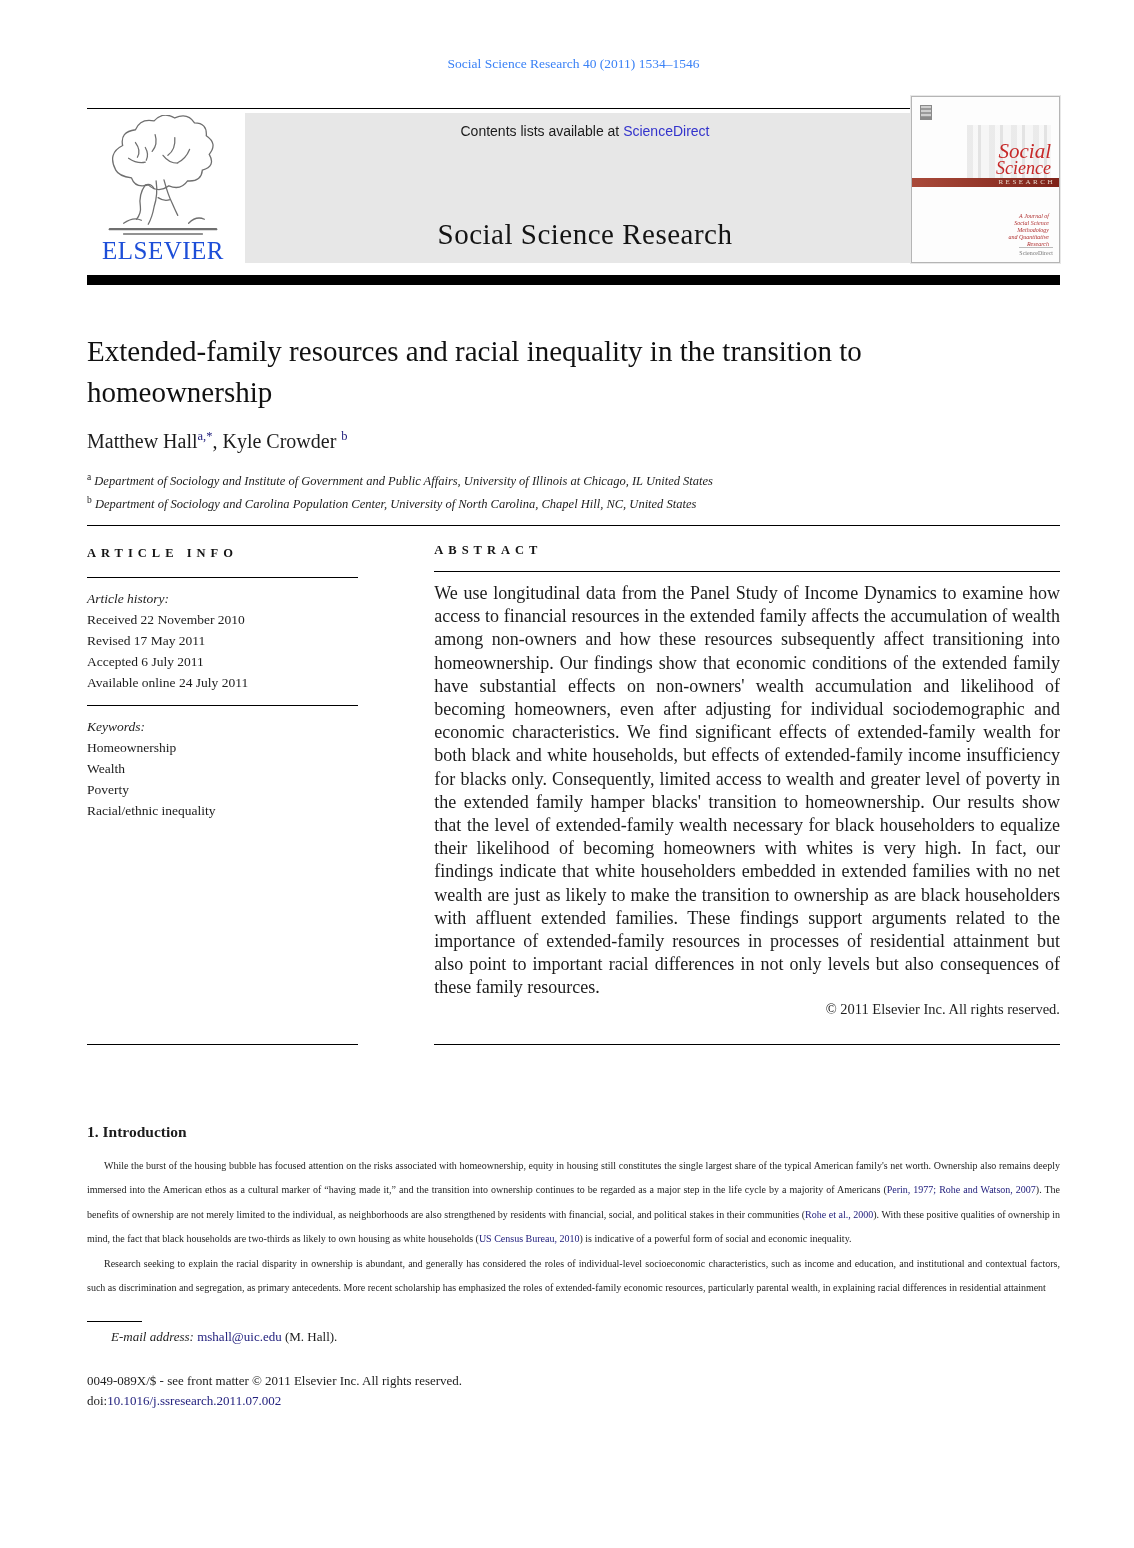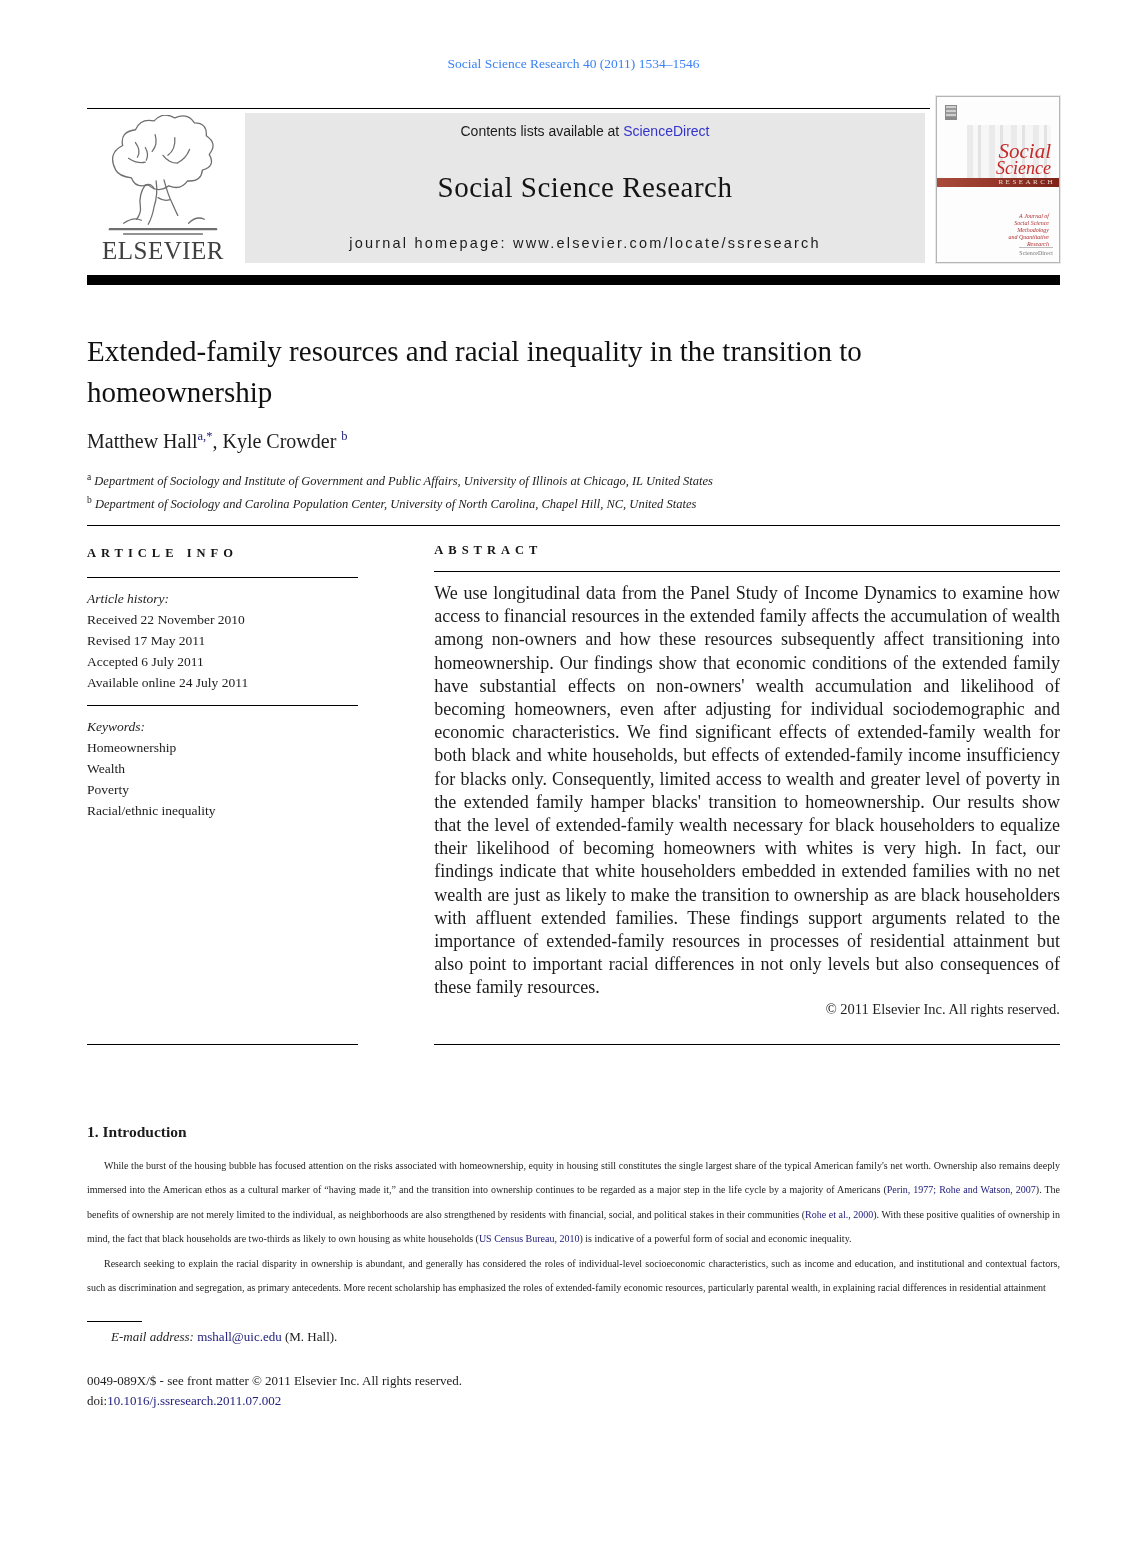--- a/index.html
+++ b/index.html
@@ -7,28 +7,28 @@
   body { width:1134px; font-family:"Liberation Serif", serif; color:#1c1c1c; }
   .page { width:1134px; height:1548px; padding:0 74px 0 87px; overflow:hidden; position:relative; }
 
   
   .citation { margin-top:56px; text-align:center; font-size:13.5px; color:#3b82f6; }
 
   
   .mast-rule { margin-top:36px; width:843px; border-top:1.5px solid #000; }
   .mast-row { display:flex; align-items:stretch; height:158px; position:relative; }
   .logo-block { width:152px; padding-top:6px; display:flex; flex-direction:column; align-items:center; }
-  .elsevier-text { font-family:"Liberation Serif", serif; font-size:25px; color:#404040; letter-spacing:0.5px; margin-top:-4px; }
+  .elsevier-text { font-family:"Liberation Serif", serif; font-size:25px; color:#1d4ed8; letter-spacing:0.5px; margin-top:-4px; }
   .gray-box { width:680px; background:#e7e7e7; margin-left:6px; height:150px; margin-top:4px;
               display:flex; flex-direction:column; justify-content:space-between; text-align:center; padding:10px 4px 12px;gap:9px; }
   .contents-line { font-family:"Liberation Sans", sans-serif; font-size:14px; color:#1c1c1c; }
   .sd-link { color:#3333cc; text-decoration:none; cursor:pointer; }
   .journal-name { font-family:"Liberation Serif", serif; font-size:29px; letter-spacing:0.5px; color:#141414; }
   .homepage-line { font-family:"Liberation Sans", sans-serif; font-size:14.5px; letter-spacing:2.2px; color:#1c1c1c; }
-  .cover { position:absolute; right:0; top:-13px; width:124px; height:167px; background:#fdfdfd;
+  .cover { position:absolute; right:0; top:-13px; width:149px; height:167px; background:#fdfdfd;
            border:1px solid #b5b5b5; box-shadow:0 0 0 1px #e8e8e8; padding:8px 6px 4px; font-family:"Liberation Serif", serif; }
   .crest { width:12px; height:15px; border:1px solid #8a8a8a; border-bottom:3px solid #8a8a8a; margin-left:2px;
            background:repeating-linear-gradient(#cfcfcf 0 2px, #9a9a9a 2px 4px); }
   .cover-art { position:absolute; top:28px; right:8px; width:84px; height:60px; opacity:.5;
            background:repeating-linear-gradient(90deg,#d8d8d8 0 6px,#f2f2f2 6px 11px, #c9c9c9 11px 14px, #efefef 14px 22px); }
   .cover-social { position:relative; text-align:right; color:#c62828; font-size:21px; font-style:italic; margin-top:22px; line-height:18px; padding-right:2px; }
   .cover-science { position:relative; text-align:right; color:#c62828; font-size:18px; font-style:italic; line-height:16px; padding-right:2px; }
   .cover-band { position:relative; margin-top:2px; margin-left:-6px; margin-right:-6px; height:9px; background:linear-gradient(90deg,#a94a3a,#7e2218);
            color:#e8ded2; font-size:7px; letter-spacing:2.5px; text-align:right; line-height:9px; padding-right:4px; }
   .cover-sub { margin-top:26px; text-align:right; color:#b03030; font-style:italic; font-size:6px; line-height:7px; padding-right:4px; }
@@ -90,21 +90,20 @@
             <path d="M30,110 q10,-7 18,-3 M96,110 q8,-8 16,-4"></path>
             <path d="M16,116 h108" stroke-width="2.4"></path>
             <path d="M30,121 h80" stroke-width="1.6"></path>
           </svg>
         </span>
         <div class="elsevier-text">ELSEVIER</div>
       </div>
       <div class="gray-box">
         <div class="contents-line"><span>Contents lists available at </span><a class="sd-link">ScienceDirect</a></div>
         <div class="journal-name">Social Science Research</div>
-        <div class="homepage-line">journal homepage: www.elsevier.com/locate/ssresearch</div>
       </div>
       <div class="cover">
         <div class="crest"></div>
         <div class="cover-art"></div>
         <div class="cover-social">Social</div>
         <div class="cover-science">Science</div>
         <div class="cover-band">RESEARCH</div>
         <div class="cover-sub">
           <div>A Journal of</div>
           <div>Social Science</div>

